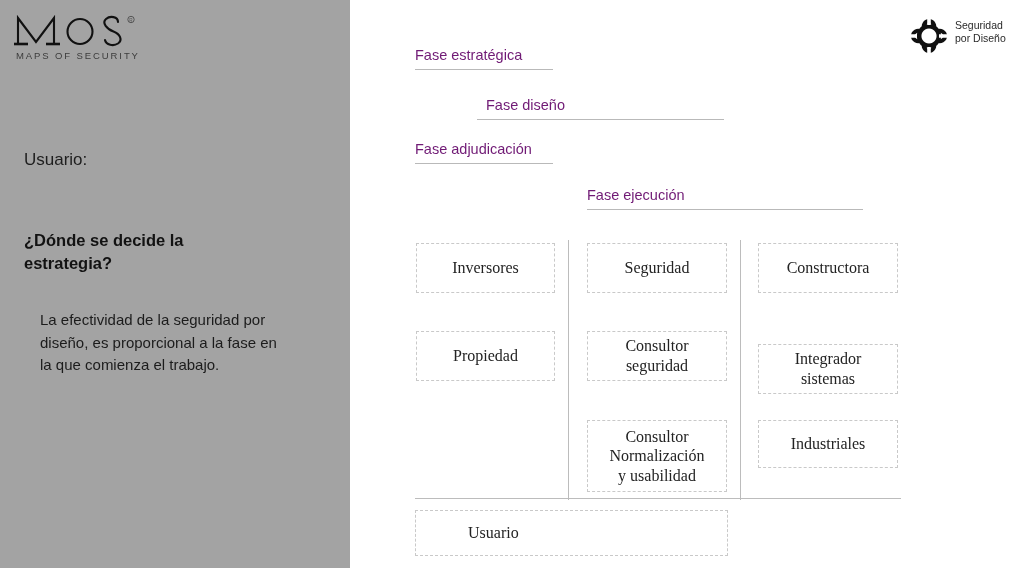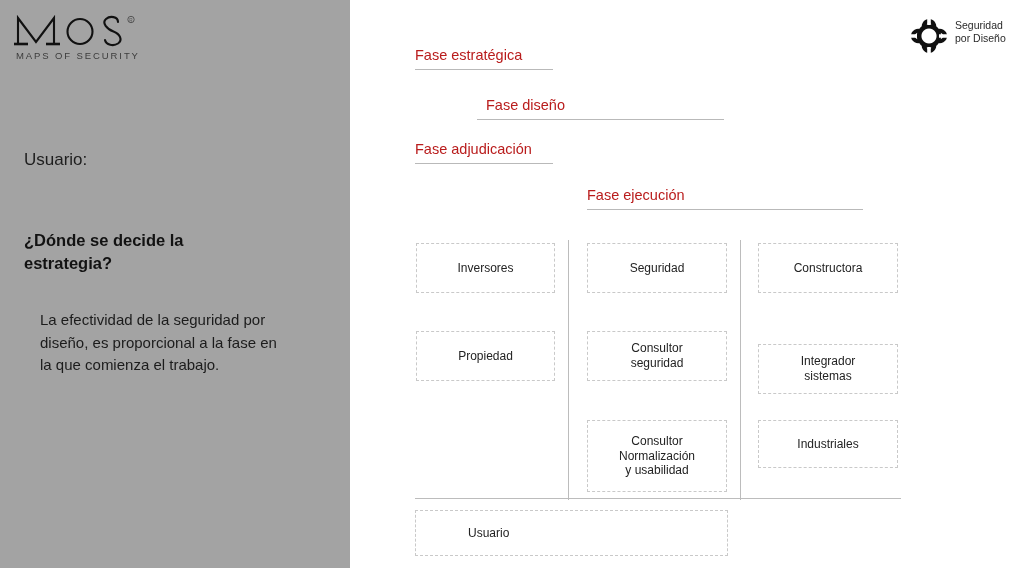--- a/index.html
+++ b/index.html
@@ -101,45 +101,45 @@
     line-height: 1.28;
     color: #2a2a2a;
     font-family: "Liberation Sans", sans-serif;
     white-space: nowrap;
   }
 
   
   .phase {
     position: absolute;
     font-size: 14.5px;
-    color: #b91c1c;
+    color: #701a75;
     font-family: "Liberation Sans", sans-serif;
     white-space: nowrap;
   }
   .phase-rule {
     position: absolute;
     height: 0;
     border-top: 1.4px solid #b9b9b9;
   }
 
   
   .role-box {
     position: absolute;
     border: 1.4px dashed #c9c9c9;
     box-sizing: border-box;
     display: flex;
     align-items: center;
     justify-content: center;
     text-align: center;
   }
   .role-box .label {
-    font-size: 12px;
+    font-size: 16px;
     line-height: 1.22;
     color: #232323;
-    font-family: Liberation Sans, sans-serif;
+    font-family: Liberation Serif, serif;
   }
   .role-box.usuario {
     justify-content: flex-start;
   }
   .role-box.usuario .label {
     padding-left: 52px;
   }
 
   
   .vrule {

